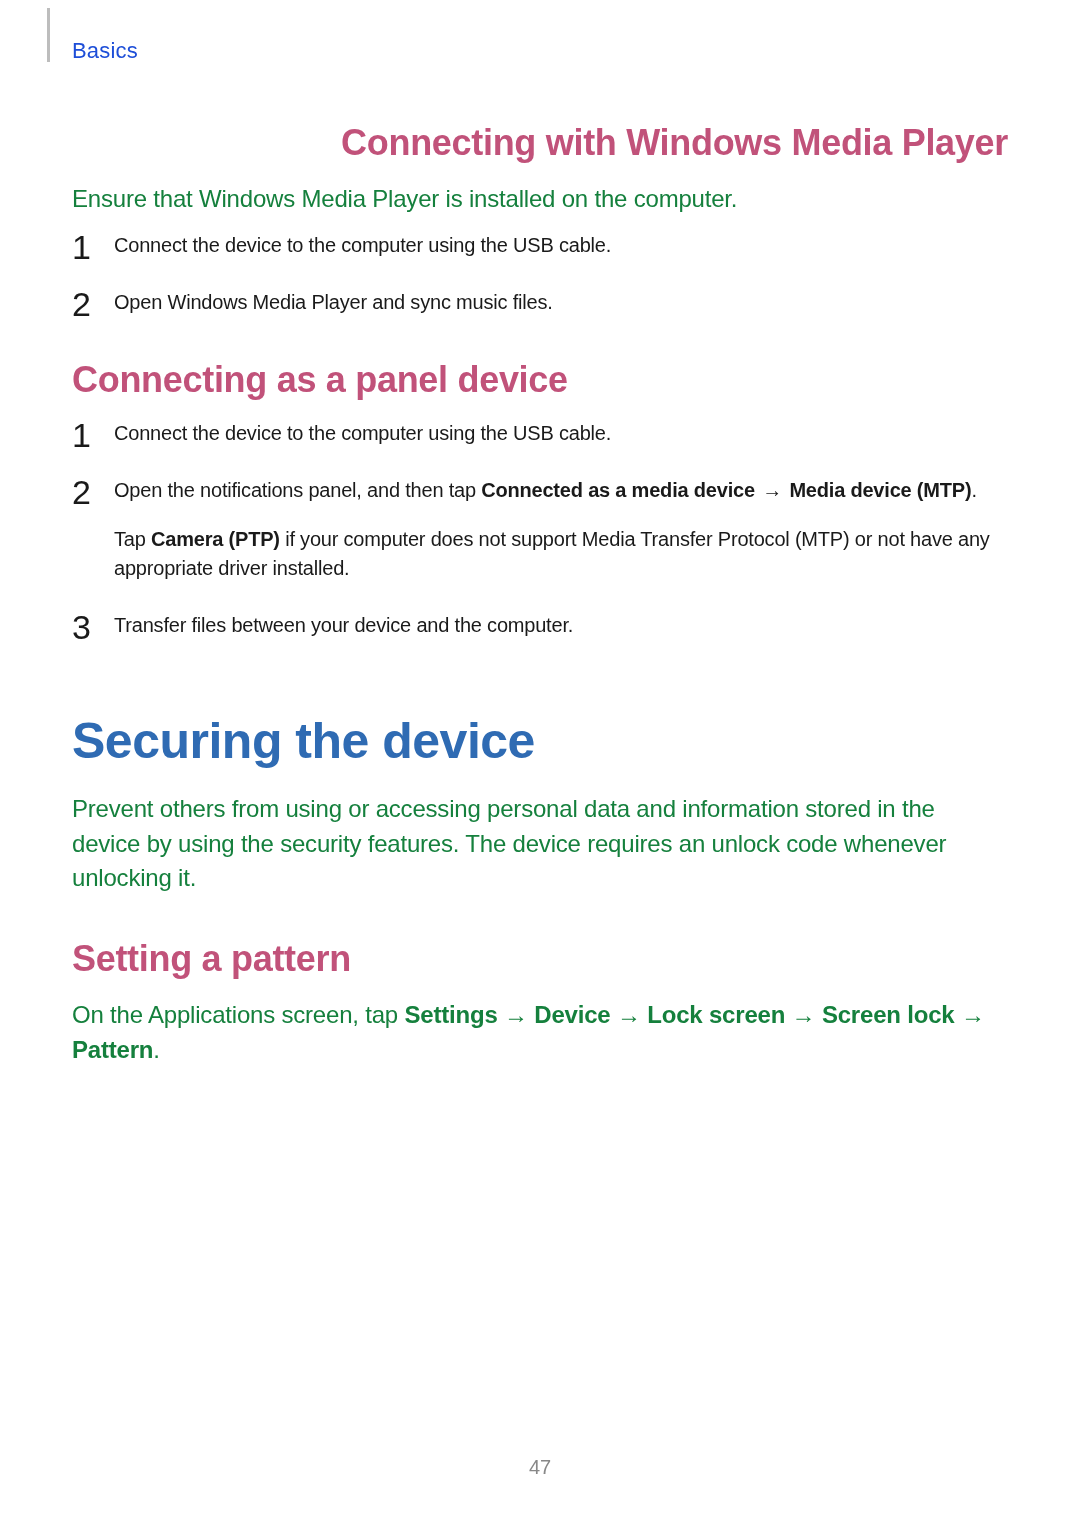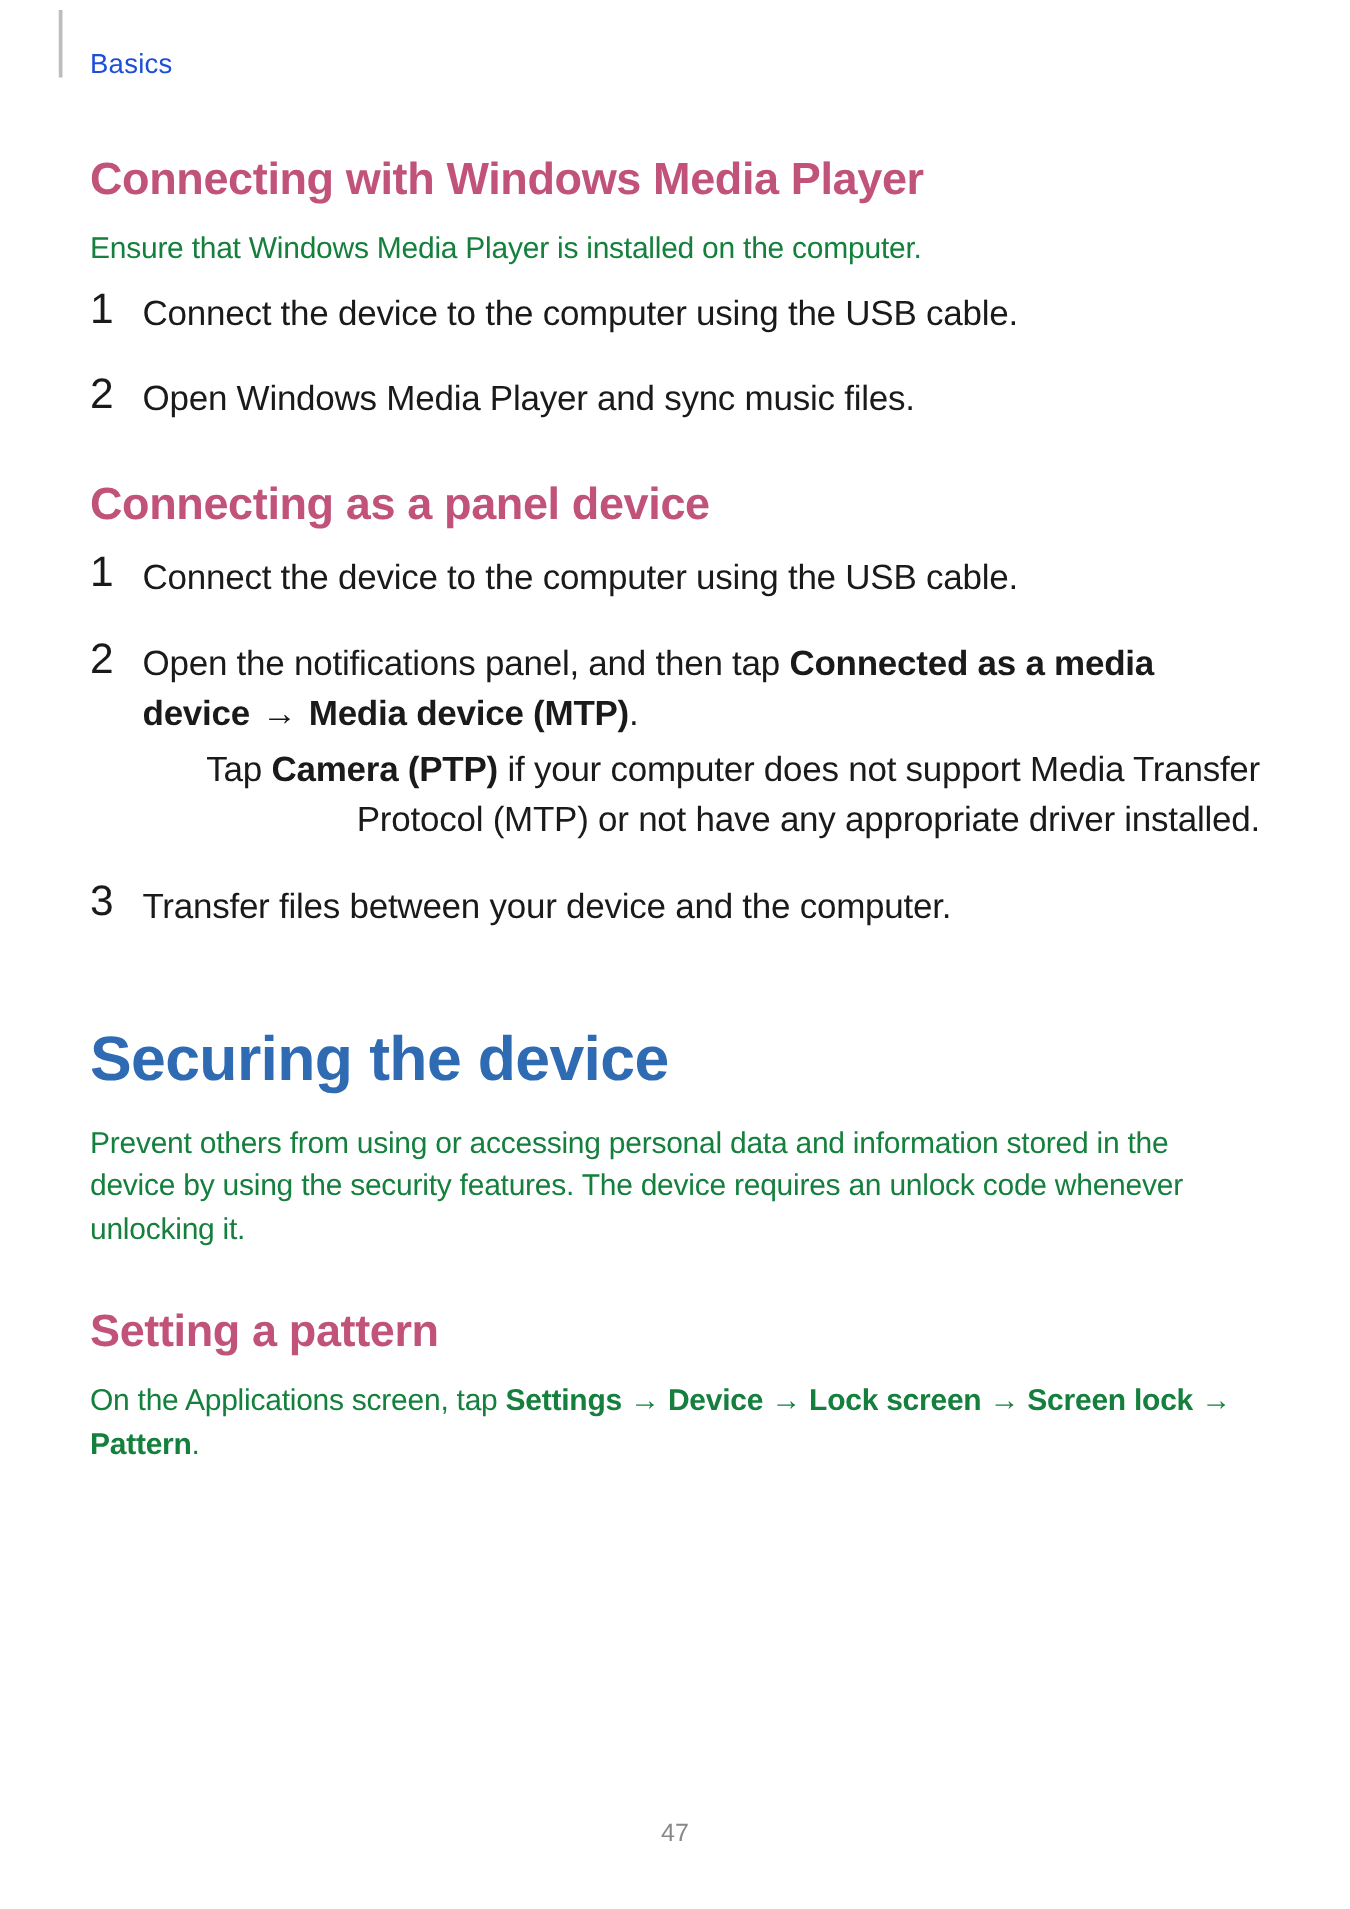--- a/index.html
+++ b/index.html
@@ -31,21 +31,21 @@
       margin-left: 0;
     }
     h2.sub {
       color: #c1527a;
       font-size: 36px;
       font-weight: 700;
       letter-spacing: -0.3px;
       margin-bottom: 18px;
       margin-top: 42px;
     }
-    h2.sub.first { margin-top: 14px; }
+    h2.sub.first { margin-top: 14px; text-align: right; }
     h1.big {
       color: #2f6bb3;
       font-size: 50px;
       font-weight: 700;
       letter-spacing: -0.5px;
       margin-top: 72px;
       margin-bottom: 22px;
     }
     p.body {
       font-size: 24px;
@@ -57,38 +57,37 @@
     ol.steps {
       list-style: none;
       counter-reset: step;
       margin-top: 14px;
     }
     ol.steps > li {
       counter-increment: step;
       position: relative;
       padding-left: 42px;
       margin-bottom: 28px;
-      font-size: 28px;
+      font-size: 20px;
       line-height: 1.45;
       letter-spacing: -0.2px;
     }
     ol.steps > li::before {
       content: counter(step);
       position: absolute;
       left: 0;
       top: -8px;
       font-size: 34px;
       font-weight: 400;
       color: #1a1a1a;
       font-family: "Segoe UI", Arial, sans-serif;
     }
     .subpara {
-      margin-top: 4px;
+      margin-top: 20px;
       display: block;
-      text-align: right;
     }
     .bold { font-weight: 700; }
     .arrow { padding: 0 2px; }
     .page-num {
       position: absolute;
       bottom: 48px;
       left: 0; right: 0;
       text-align: center;
       font-size: 20px;
       color: #888;

